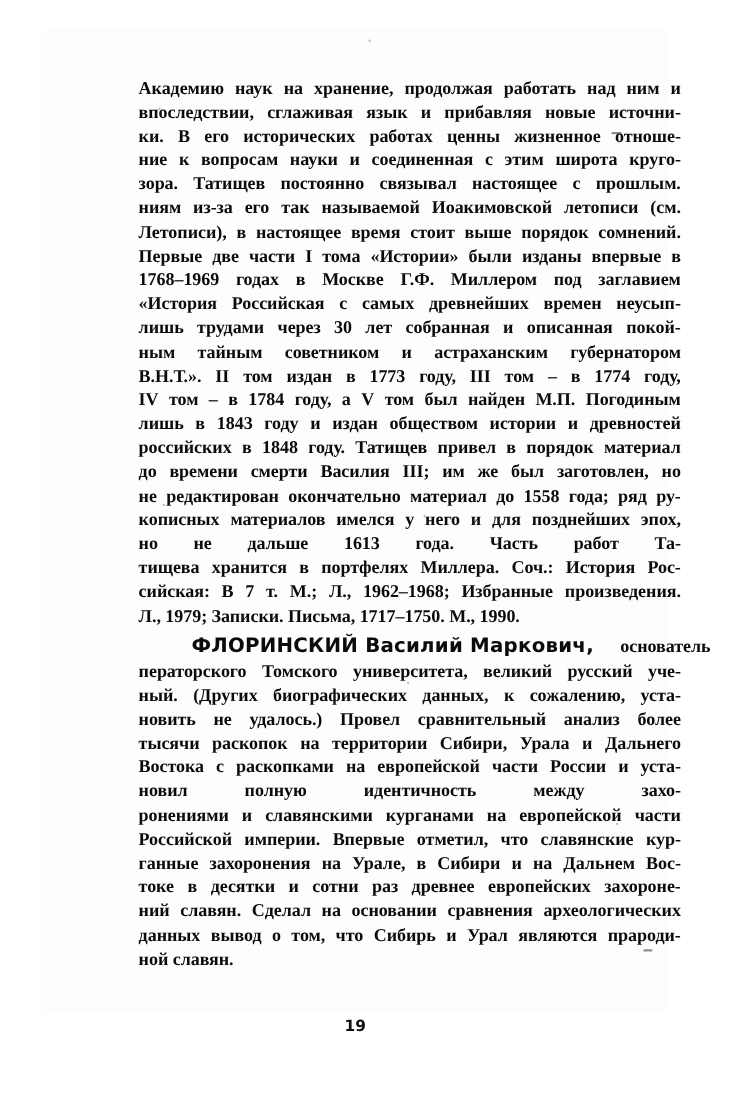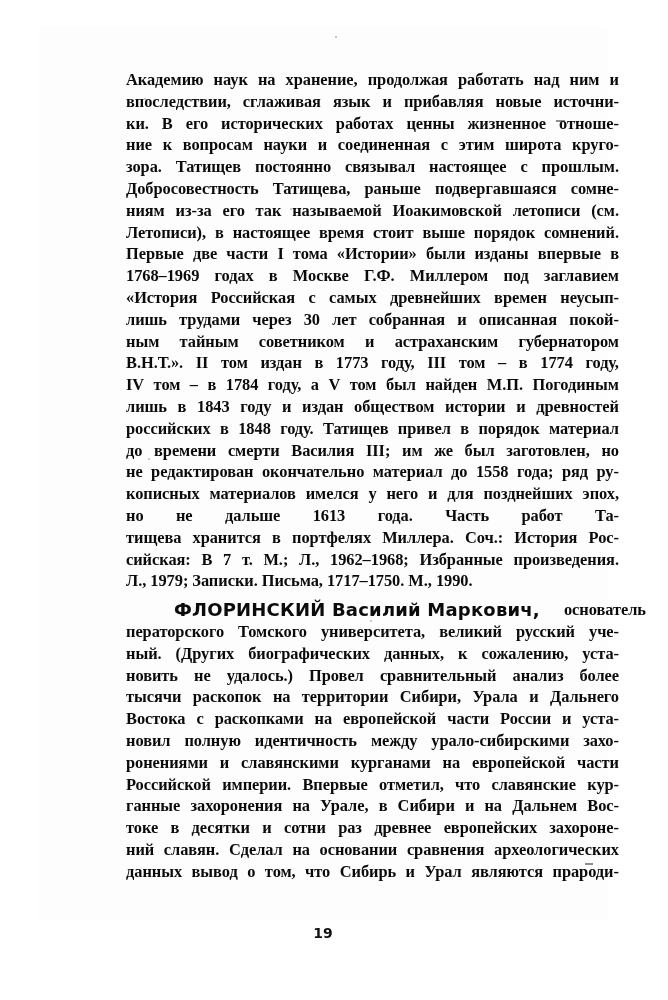--- a/index.html
+++ b/index.html
@@ -171,27 +171,20 @@
       <span class="line j">
           <span>зора.</span>
           <span>Татищев</span>
           <span>постоянно</span>
           <span>связывал</span>
           <span>настоящее</span>
           <span>с</span>
           <span>прошлым.</span>
         </span>
       <span class="line j">
-          <span>Добросовестность</span>
-          <span>Татищева,</span>
-          <span>раньше</span>
-          <span>подвергавшаяся</span>
-          <span>сомне-</span>
-        </span>
-      <span class="line j">
           <span>ниям</span>
           <span>из-за</span>
           <span>его</span>
           <span>так</span>
           <span>называемой</span>
           <span>Иоакимовской</span>
           <span>летописи</span>
           <span>(см.</span>
         </span>
       <span class="line j">
@@ -426,21 +419,20 @@
           <span>части</span>
           <span>России</span>
           <span>и</span>
           <span>уста-</span>
         </span>
       <span class="line j">
           <span>новил</span>
           <span>полную</span>
           <span>идентичность</span>
           <span>между</span>
-          <span>урало-сибирскими</span>
           <span>захо-</span>
         </span>
       <span class="line j">
           <span>ронениями</span>
           <span>и</span>
           <span>славянскими</span>
           <span>курганами</span>
           <span>на</span>
           <span>европейской</span>
           <span>части</span>
@@ -491,19 +483,20 @@
           <span>вывод</span>
           <span>о</span>
           <span>том,</span>
           <span>что</span>
           <span>Сибирь</span>
           <span>и</span>
           <span>Урал</span>
           <span>являются</span>
           <span>прароди-</span>
         </span>
+      <span class="line last"><span>ной славян.</span></span>
     </p>
 
   </div>
 
   <div id="folio">19</div>
 
 </div>
 
 </body></html>

